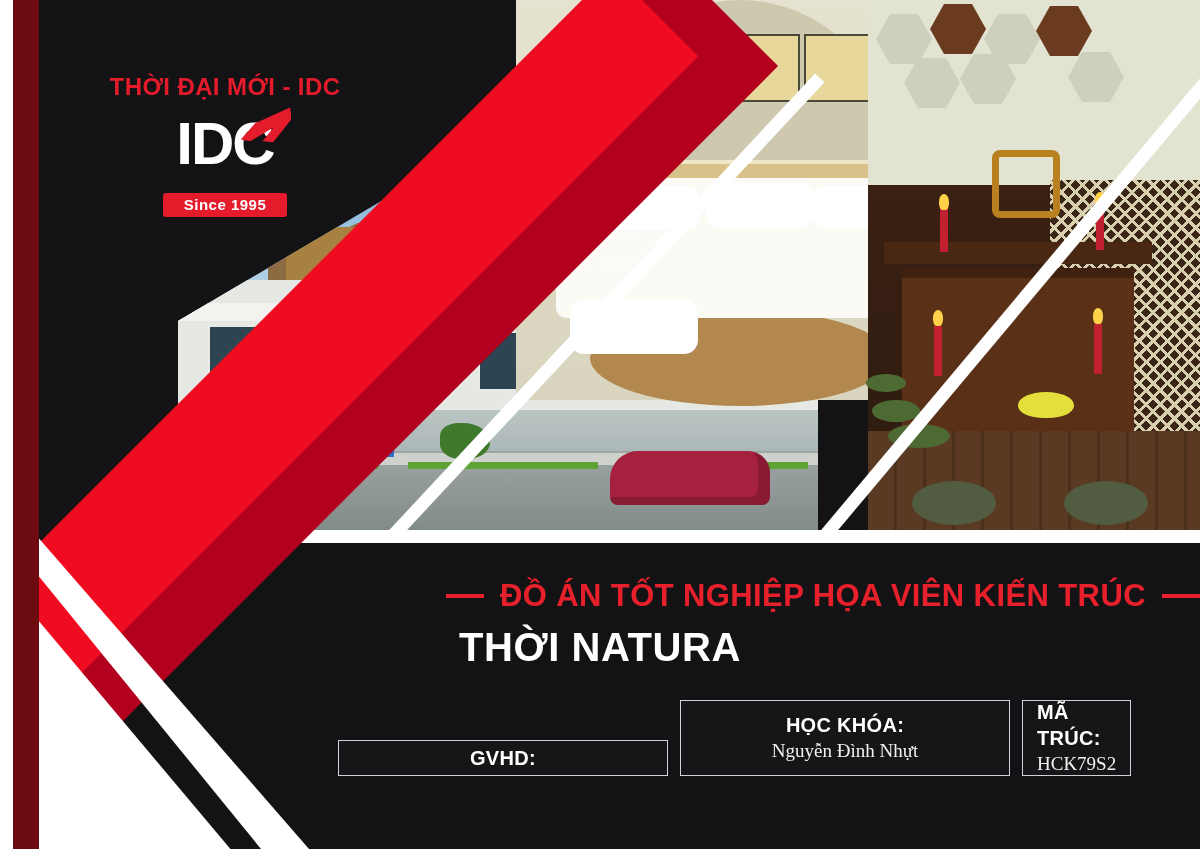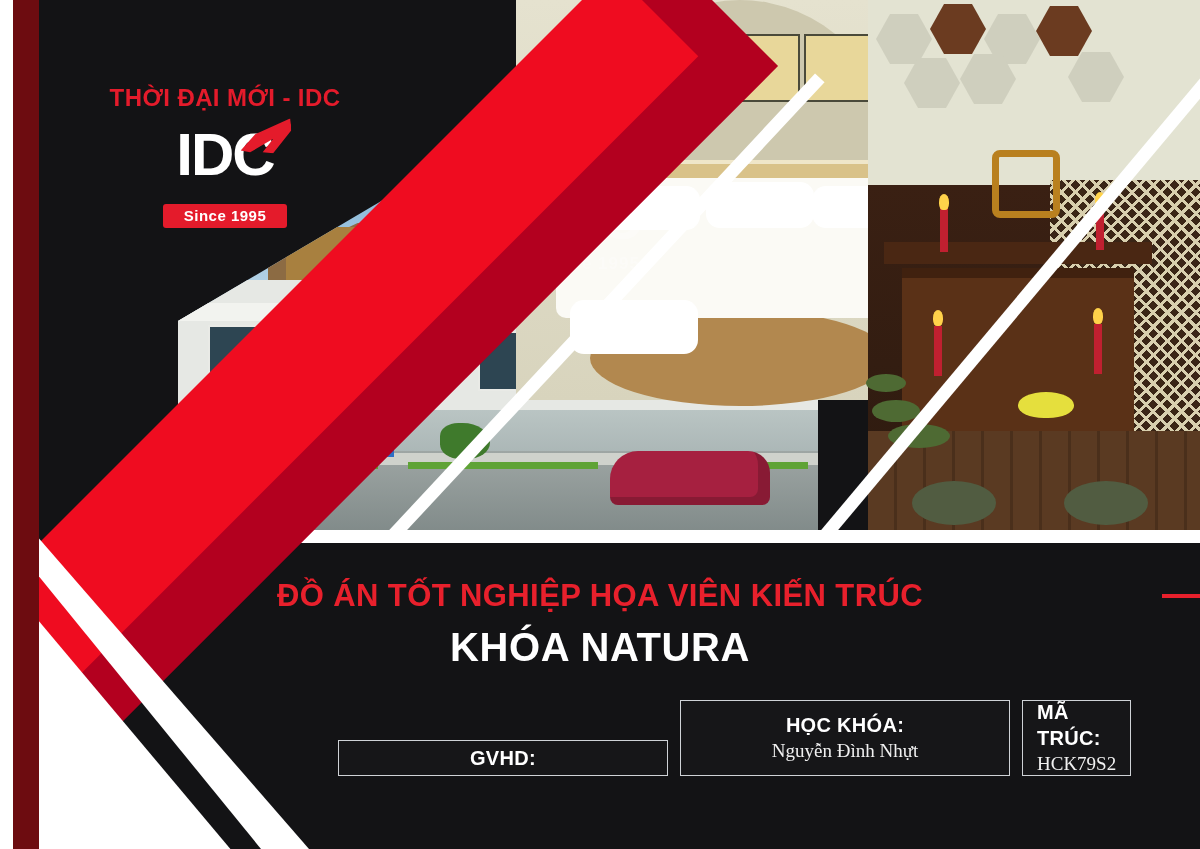--- a/index.html
+++ b/index.html
@@ -121,40 +121,40 @@
   .watermark .wm-sub{font-size:17px;letter-spacing:1px;margin-top:6px;}
 
   
   .band{position:absolute;z-index:20;transform-origin:0 0;}
   .band-dark{background:#b3001f;}
   .band-bright{background:#ef0c20;}
 
   
   .logo-block{position:absolute;left:60px;top:70px;width:330px;z-index:25;text-align:center;}
   .org-line{color:#ffffff;font-size:14.5px;letter-spacing:.6px;font-weight:600;white-space:nowrap;}
-  .brand-line{color:#e41b2b;font-size:24px;font-weight:800;letter-spacing:.4px;margin-top:14px;white-space:nowrap;}
+  .brand-line{color:#e41b2b;font-size:24px;font-weight:800;letter-spacing:.4px;margin-top:3px;white-space:nowrap;}
   .logo-mark{position:relative;margin:12px auto 0;width:170px;height:78px;}
   .logo-idc{
     font-size:60px;font-weight:800;color:#ffffff;letter-spacing:-2px;line-height:62px;
     font-family:"Liberation Sans", sans-serif;
   }
   .logo-wing{
     position:absolute;right:18px;top:-4px;width:52px;height:40px;background:#e41b2b;
     clip-path:polygon(100% 0, 30% 34%, 0 72%, 18% 78%, 64% 48%, 42% 80%, 62% 84%, 100% 30%);
     transform:rotate(-4deg);
   }
   .since-badge{
     margin:2px auto 0;width:124px;height:24px;background:#e41b2b;border-radius:3px;
     color:#ffffff;font-size:15px;line-height:24px;font-weight:700;letter-spacing:.5px;
   }
 
   
   .subtitle-row{
     position:absolute;left:0;top:578px;width:1200px;z-index:26;
-    display:flex;align-items:center;justify-content:space-between;gap:16px;
+    display:flex;align-items:center;justify-content:flex-end;gap:16px;
   }
   .rule{width:38px;height:4px;background:#e8202c;}
   .subtitle{
     color:#e8202c;font-size:31px;font-weight:700;letter-spacing:.4px;white-space:nowrap;
   }
   .project-title{
     position:absolute;left:0;top:625px;width:1200px;z-index:26;text-align:center;
     color:#ffffff;font-size:40px;font-weight:700;letter-spacing:.6px;
   }
 
@@ -296,21 +296,21 @@
     </div>
     <div class="since-badge">Since 1995</div>
   </div>
 
   <div class="subtitle-row">
     <span class="rule"></span>
     <span class="subtitle">ĐỒ ÁN TỐT NGHIỆP HỌA VIÊN KIẾN TRÚC</span>
     <span class="rule"></span>
   </div>
 
-  <div class="project-title">KHÓA NATURA</div>
+  <div class="project-title">THỜI NATURA</div>
 
   <div class="info-row">
     <div class="info-box b1">
       <div class="info-label">GVHD:</div>
     </div>
     <div class="info-box b2">
       <div class="info-label">HỌC KHÓA:</div>
       <div class="info-value">Nguyễn Đình Nhựt</div>
     </div>
     <div class="info-box b3">

